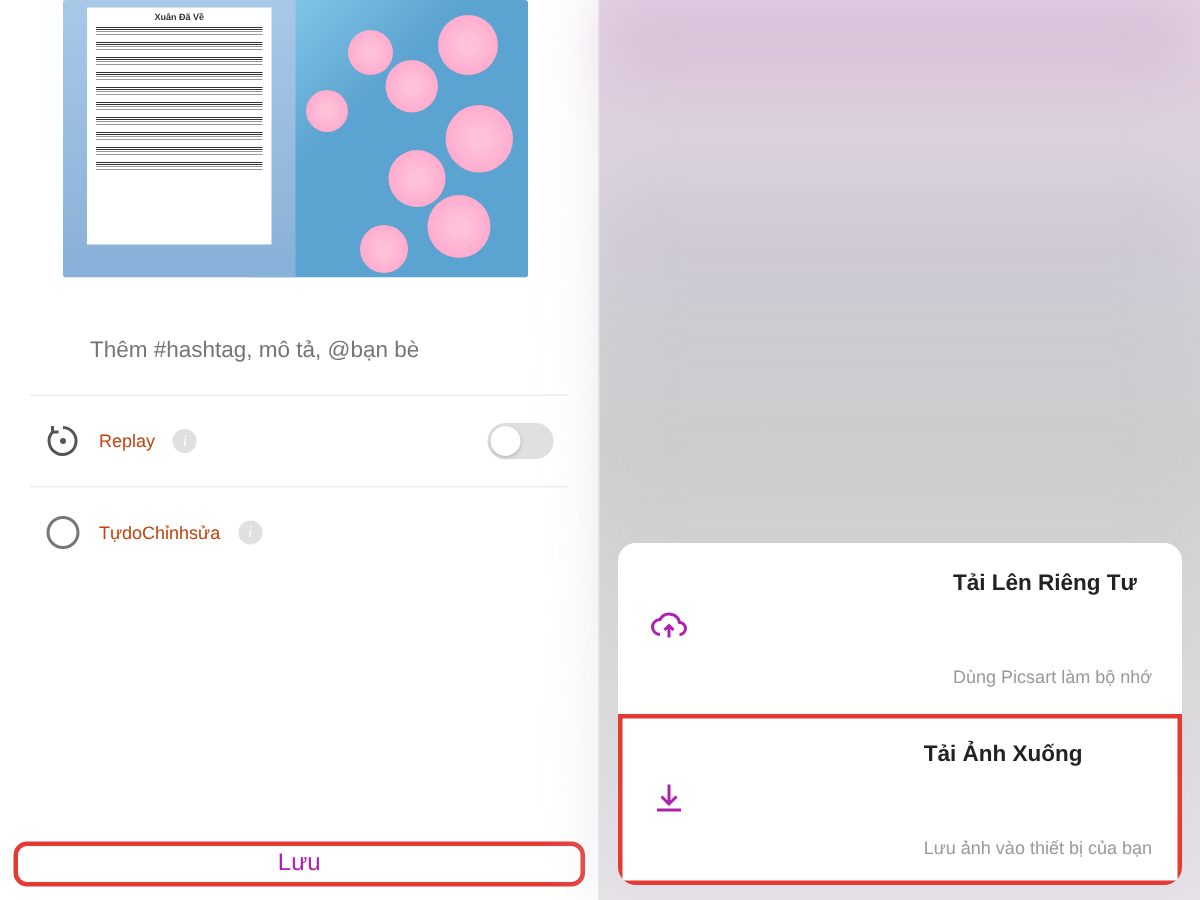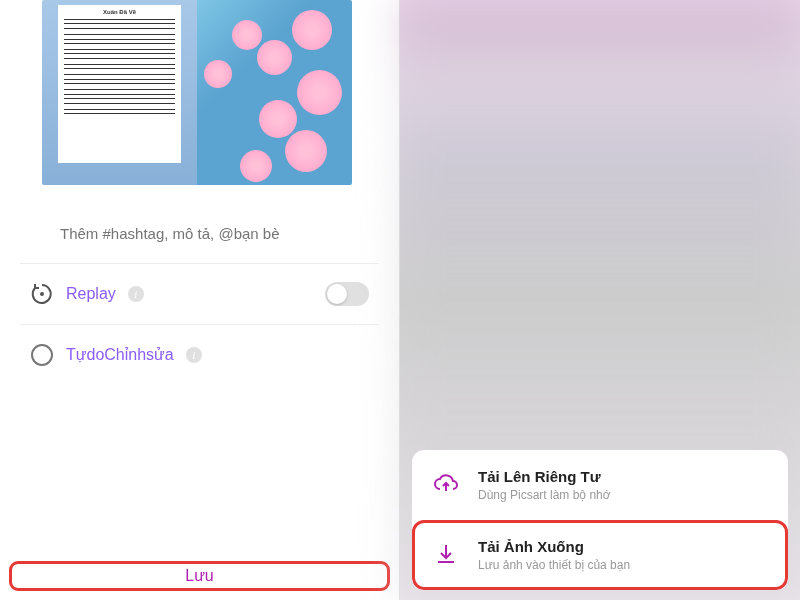--- a/index.html
+++ b/index.html
@@ -126,22 +126,22 @@
       gap: 12px;
     }
     .option-icon {
       width: 24px;
       height: 24px;
       display: flex;
       align-items: center;
       justify-content: center;
     }
     .option-label {
-      font-size: 16px;
-      color: #8b5cf6;
+      font-size: 12px;
+      color: #c2410c;
       flex: 0 0 auto;
     }
     .info-icon {
       width: 16px;
       height: 16px;
       border-radius: 50%;
       background: #e0e0e0;
       color: #fff;
       display: flex;
       align-items: center;
@@ -208,20 +208,21 @@
       background: #fff;
       border-radius: 12px;
       overflow: hidden;
       z-index: 10;
     }
     .action-item {
       display: flex;
       align-items: center;
       padding: 18px 20px;
       gap: 18px;
+      justify-content: space-between;
     }
     .action-icon {
       width: 28px;
       height: 28px;
       display: flex;
       align-items: center;
       justify-content: center;
       flex-shrink: 0;
     }
     .action-text {
@@ -230,25 +231,26 @@
       gap: 3px;
     }
     .action-title {
       font-size: 15px;
       font-weight: 600;
       color: #222;
     }
     .action-subtitle {
       font-size: 12px;
       color: #999;
+      margin-top: 44px;
     }
     .action-item.highlighted {
       outline: 3px solid #e53935;
       outline-offset: -3px;
-      border-radius: 12px;
+      border-radius: 0;
     }
     
     .replay-svg { stroke: #555; stroke-width: 2; fill: none; }
     .circle-svg { stroke: #777; stroke-width: 2; fill: none; }
   </style>
 </head>
 <body>
 
 <div class="panel panel-left">
 

